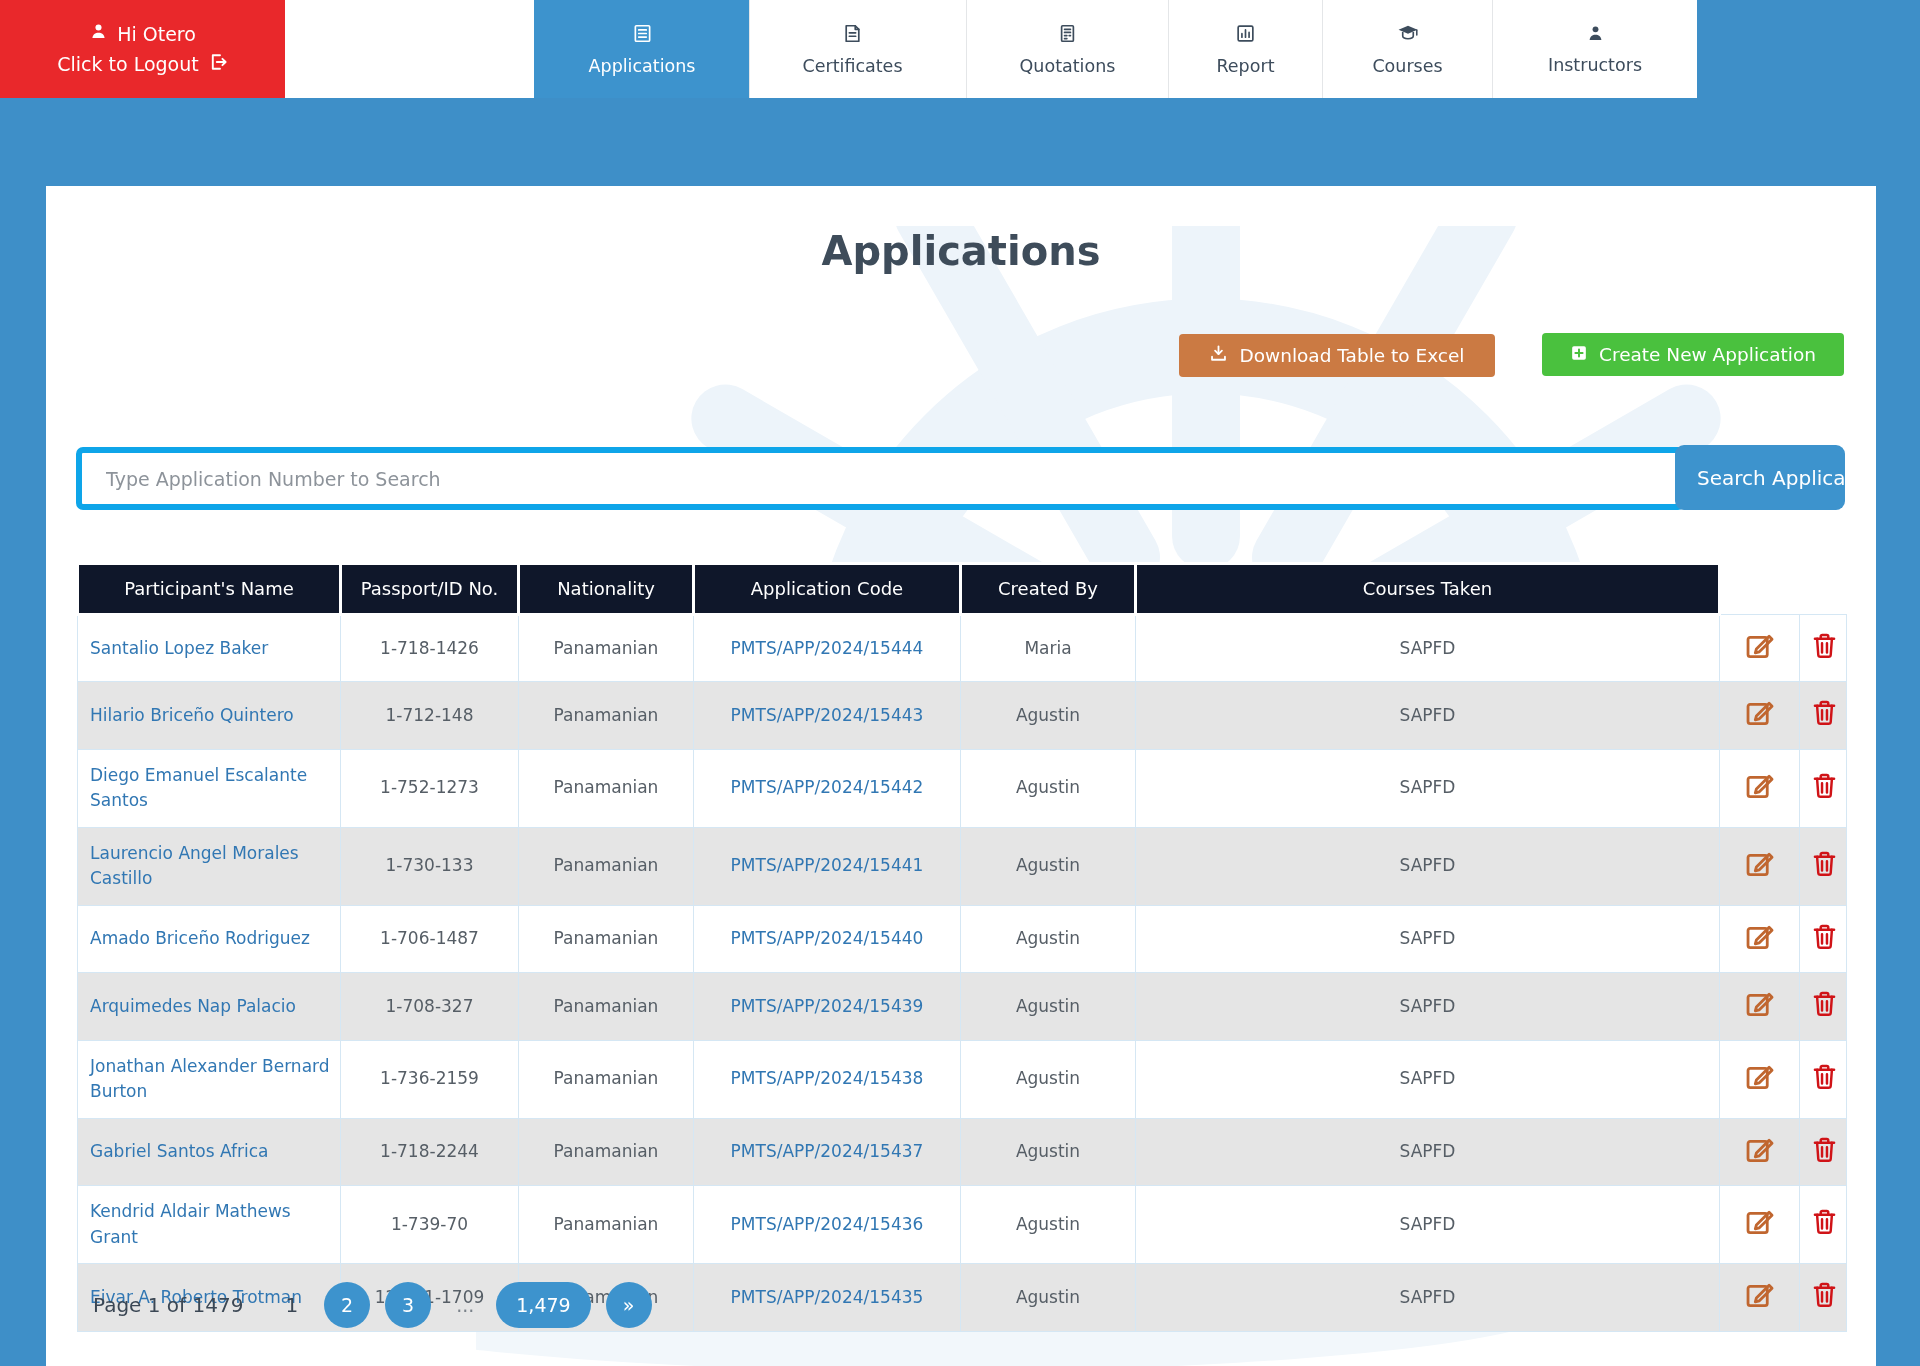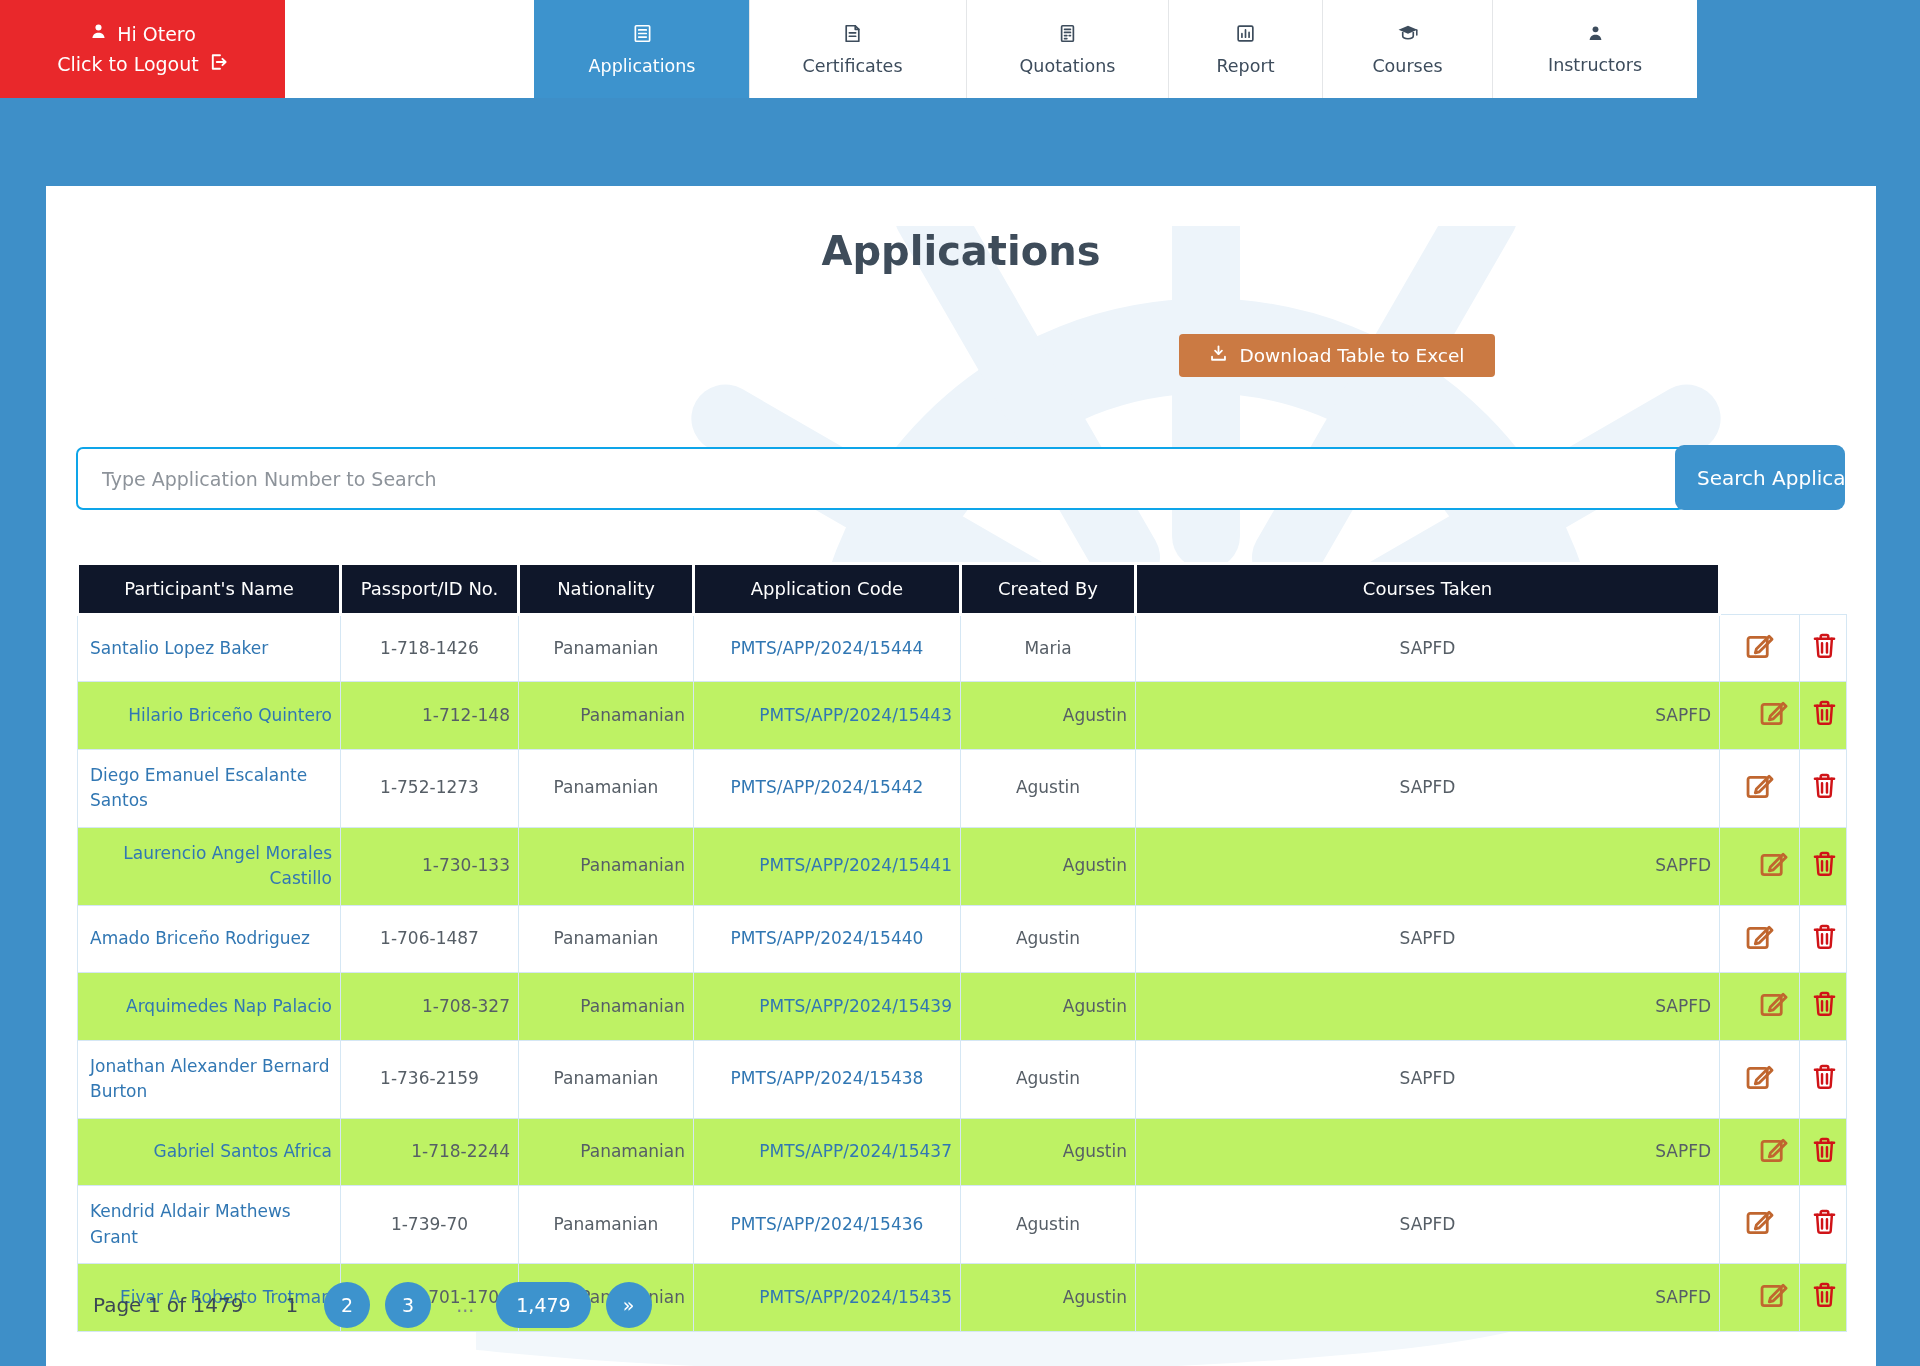--- a/index.html
+++ b/index.html
@@ -54,21 +54,21 @@
   }
   .btn-orange { left: 1133px; top: 148px; width: 316px; background: #cb7a43; }
   .btn-green  { left: 1496px; top: 147px; width: 302px; background: #4ac13e; }
 
   
   .search-row {
     position: absolute; left: 30px; top: 259px; width: 1769px; height: 65px;
     display: flex; align-items: stretch; z-index: 1;
   }
   .search-input {
-    flex: 1; height: 63px; margin-top: 2px; border: 2px solid #0ea5e9; border-radius: 7px;
+    flex: 1; height: 63px; margin-top: 2px; border: 6px solid #0ea5e9; border-radius: 7px;
     font-size: 19px; font-family: inherit; padding: 0 24px; color: #3e4c5a;
     background: #fff; outline: none;
   }
   .search-input::placeholder { color: #8d939a; }
   .search-btn {
     width: 170px; height: 65px; margin-left: -10px; background: #3d93cd; color: #fff;
     border: none; border-radius: 9px; font-size: 20px; font-family: inherit;
     text-align: left; padding-left: 22px; white-space: nowrap; overflow: hidden;
     cursor: pointer; z-index: 2;
   }
@@ -84,21 +84,21 @@
   .apps-table col.c-edit { width: 80px; }  .apps-table col.c-del { width: 47px; }
   .apps-table th {
     background: #0f172a; color: #fff; font-weight: 400; font-size: 18px;
     padding: 13px 6px; border: 3px solid #fff; line-height: 1.2;
   }
   .apps-table th.no-head { background: transparent; border: none; }
   .apps-table td {
     border: 1px solid #d5e7f4; padding: 13px 8px; font-size: 17px;
     text-align: center; background: #fff; line-height: 1.5; color: #565e66;
   }
-  .apps-table tr.alt td { background: #bef264; text-align: right; }
+  .apps-table tr.alt td { background: #e5e5e5; }
   .apps-table td.cell-name { text-align: left; padding-left: 12px; }
   .name-link, .code-link { color: #3177b3; text-decoration: none; cursor: pointer; }
   .icon-btn { background: none; border: none; cursor: pointer; padding: 2px; line-height: 0; }
 
   
   .pagination {
     position: absolute; left: 47px; top: 1096px; height: 46px;
     display: flex; align-items: center; z-index: 1; color: #3b4754;
   }
   .pg-summary { font-size: 20px; margin-right: 42px; }
@@ -227,20 +227,29 @@
     <span>
       <svg width="19" height="19" viewBox="0 0 20 20" fill="none" stroke="#ffffff" stroke-width="1.9" stroke-linecap="round" stroke-linejoin="round">
           <path d="M10 2.6v7.8"></path>
           <path d="M6.4 7l3.6 3.6L13.6 7"></path>
           <path d="M3.2 13.4v3.2h13.6v-3.2" fill="none"></path>
         </svg>
     </span>
     <span>Download Table to Excel</span>
   </button>
 
+  <button class="btn btn-green">
+    <span>
+      <svg width="18" height="18" viewBox="0 0 20 20">
+          <rect x="2.4" y="2.4" width="15.2" height="15.2" rx="2" fill="#ffffff"></rect>
+          <path d="M10 6v8M6 10h8" stroke="#4ac13e" stroke-width="2.2" stroke-linecap="round"></path>
+        </svg>
+    </span>
+    <span>Create New Application</span>
+  </button>
 
   <div class="search-row">
     <input class="search-input" type="text" placeholder="Type Application Number to Search" style="">
     <button class="search-btn">Search Applica</button>
   </div>
 
   <table class="apps-table">
     <colgroup>
       <col class="c-name">
         <col class="c-pass">

